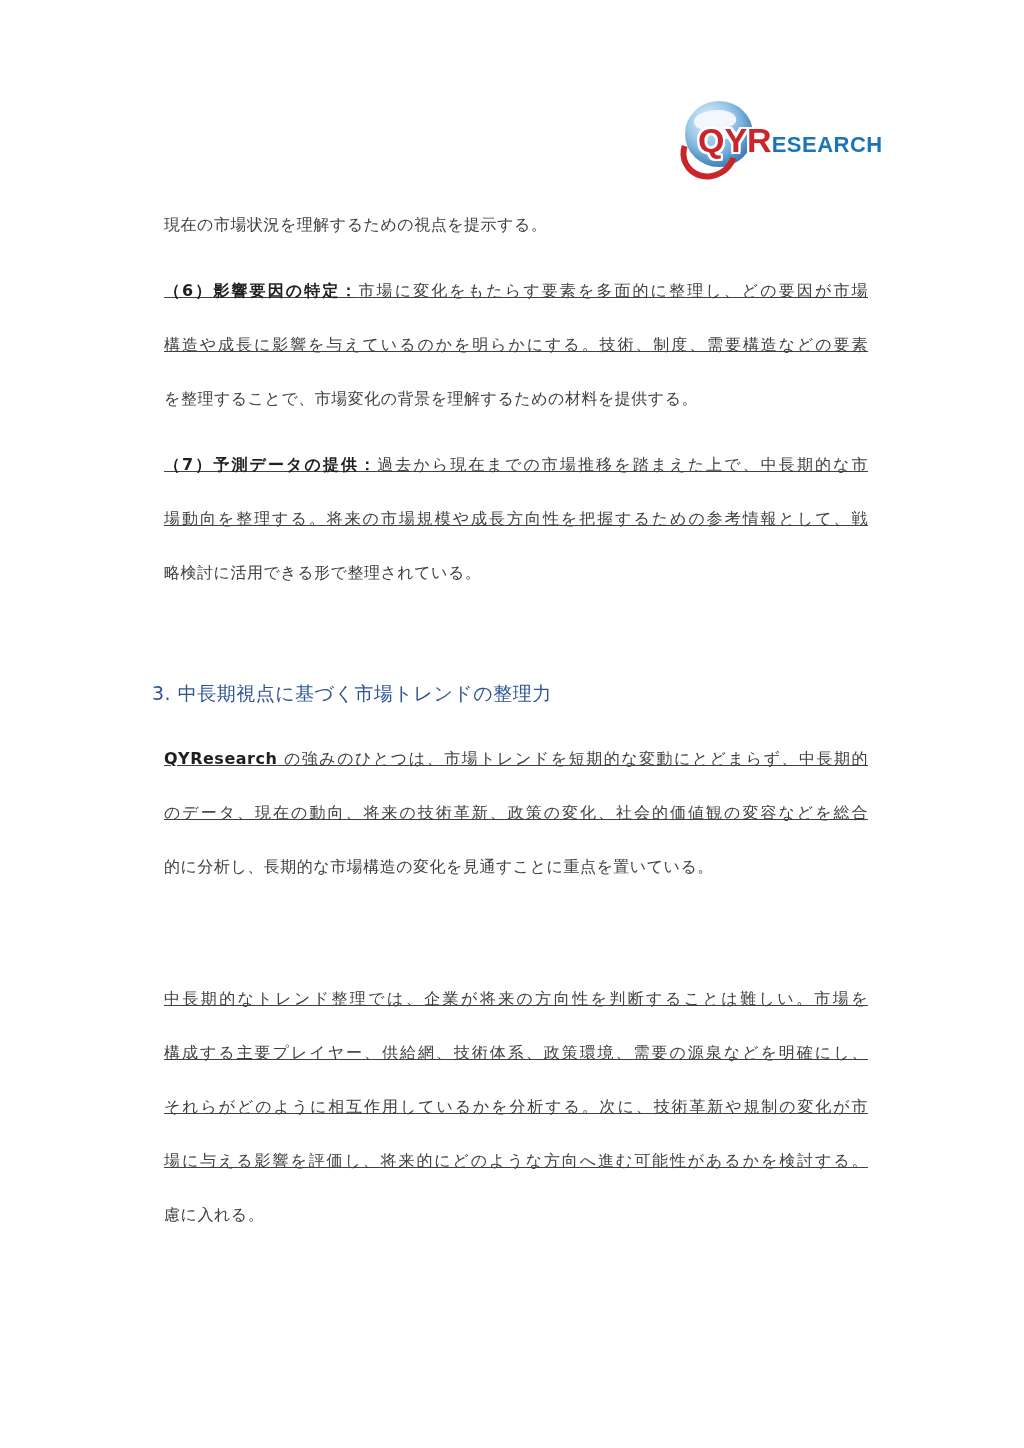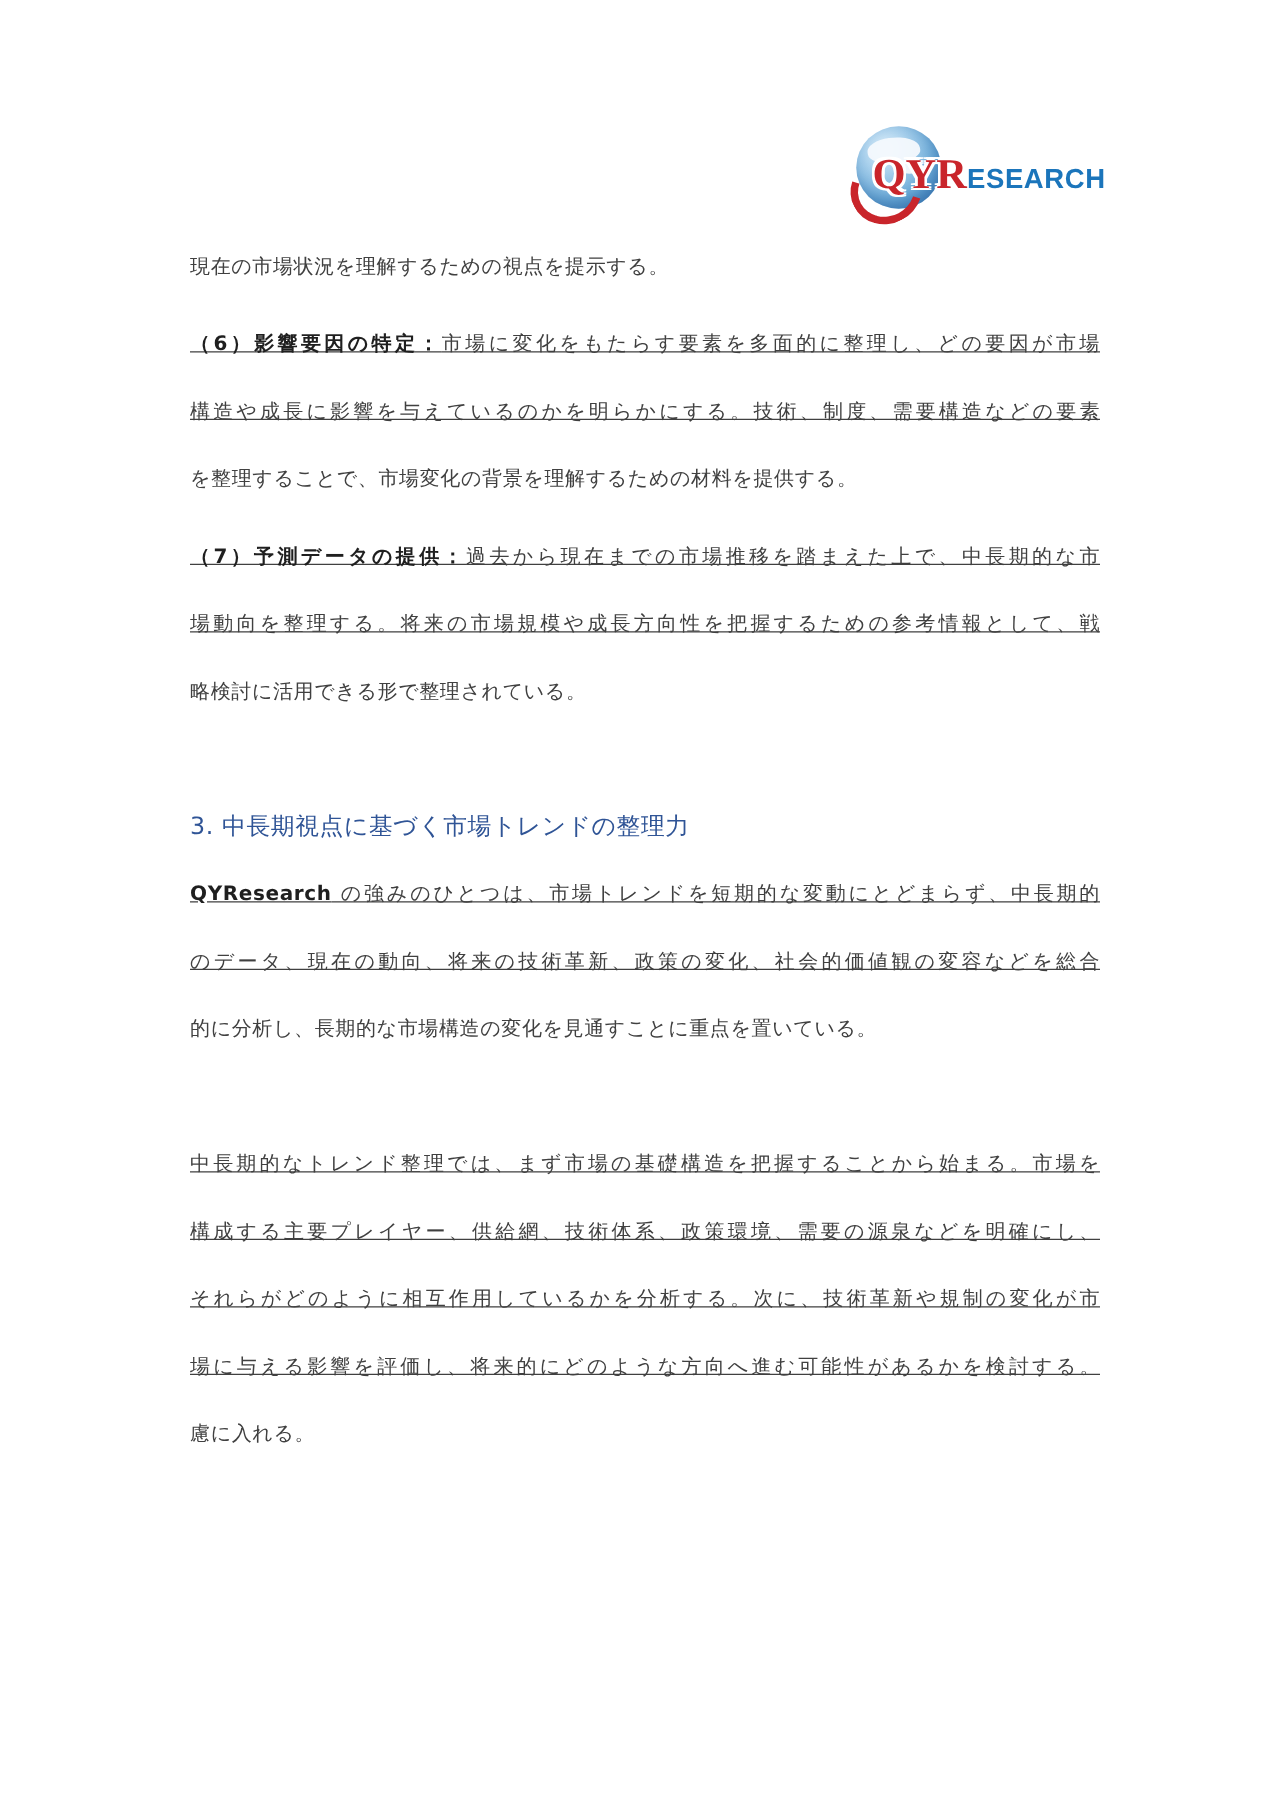--- a/index.html
+++ b/index.html
@@ -28,36 +28,36 @@
     position: absolute; left: -3px; top: 28px;
     width: 46px; height: 42px;
     border: 6px solid transparent;
     border-bottom-color: var(--logo-red);
     border-left-color: var(--logo-red);
     border-radius: 50%;
     transform: rotate(-28deg);
   }
   .logo-text { position: absolute; left: 15px; top: 24px; display: flex; align-items: baseline; white-space: nowrap; }
   .qyr {
-    font-family: Liberation Serif, serif;
+    font-family: Liberation Sans, sans-serif;
     font-size: 34px; font-weight: 800; letter-spacing: 0px;
     color: var(--logo-red);
     text-shadow: -2px -2px 0 #fff, 2px -2px 0 #fff, -2px 2px 0 #fff, 2px 2px 0 #fff,
                  0 -2px 0 #fff, 0 2px 0 #fff, -2px 0 0 #fff, 2px 0 0 #fff;
   }
   .esearch {
     font-family: "Liberation Sans", "DejaVu Sans", sans-serif;
     font-size: 22px; font-weight: 700; letter-spacing: 0.5px;
     color: var(--logo-blue);
     text-shadow: -1px -1px 0 #fff, 1px -1px 0 #fff, -1px 1px 0 #fff, 1px 1px 0 #fff;
   }
 
   
   .content { position: absolute; left: 152px; top: 186px; width: 728px; }
-  .para { margin: 0; }
+  .para { margin: 12px; }
   .para.extra { margin-top: 8px; }
   .line {
     height: 54px; line-height: 54px;
     font-size: 16px; letter-spacing: 0.5px;
     color: var(--body-color);
     text-align: justify;
     word-break: break-all;
     overflow: hidden;
   }
   .line.fill { text-align-last: justify; text-decoration: underline; }
@@ -105,21 +105,21 @@
       </div>
       <div class="spacer"></div>
       <div class="heading">3. 中長期視点に基づく市場トレンドの整理力</div>
       <div class="para">
         <div class="line fill"><b>QYResearch</b><span> の強みのひとつは、市場トレンドを短期的な変動にとどまらず、中長期的</span></div>
         <div class="line fill"><span>のデータ、現在の動向、将来の技術革新、政策の変化、社会的価値観の変容などを総合</span></div>
         <div class="line end"><span>的に分析し、長期的な市場構造の変化を見通すことに重点を置いている。</span></div>
       </div>
       <div class="spacer"></div>
       <div class="para">
-        <div class="line fill"><span>中長期的なトレンド整理では、まず市場の基礎構造を把握することから始まる。市場を</span></div>
+        <div class="line fill"><span>中長期的なトレンド整理では、企業が将来の方向性を判断することは難しい。市場を</span></div>
         <div class="line fill"><span>構成する主要プレイヤー、供給網、技術体系、政策環境、需要の源泉などを明確にし、</span></div>
         <div class="line fill"><span>それらがどのように相互作用しているかを分析する。次に、技術革新や規制の変化が市</span></div>
         <div class="line fill"><span>場に与える影響を評価し、将来的にどのような方向へ進む可能性があるかを検討する。</span></div>
         <div class="line end"><span>慮に入れる。</span></div>
       </div>
     </div>
 
 </div>
 
 </body></html>

